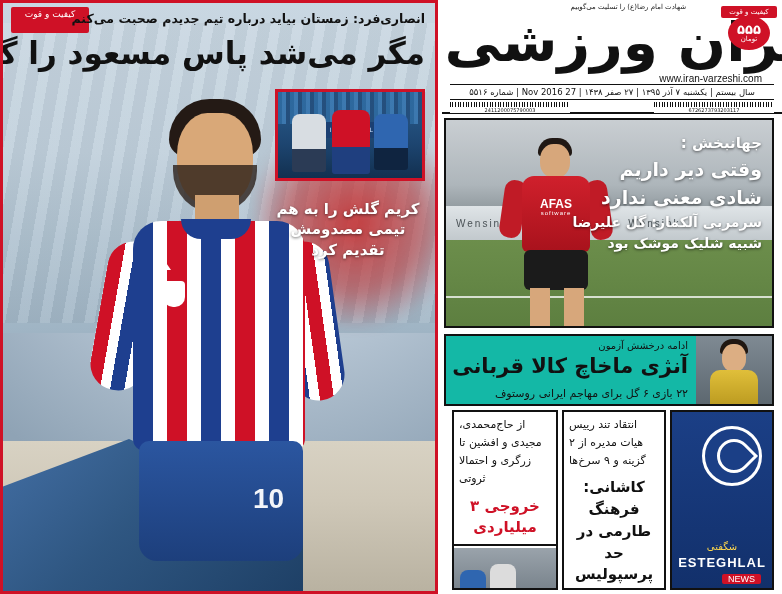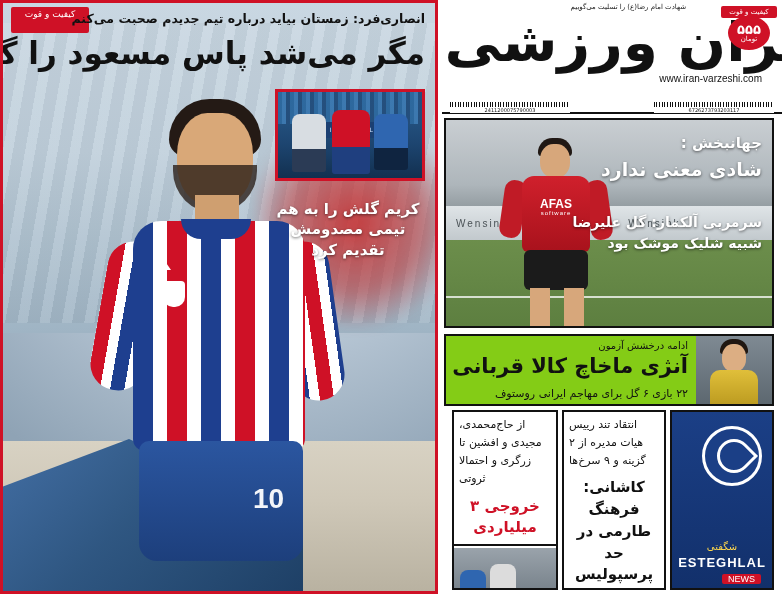--- a/index.html
+++ b/index.html
@@ -434,21 +434,21 @@
     white-space: nowrap;
   }
 
   
   .story3 {
     position: absolute;
     top: 334px; right: 8px;
     width: 330px; height: 72px;
     border: 2px solid #111;
     box-sizing: border-box;
-    background: #84cc16;
+    background: #14b8a6;
     overflow: hidden;
   }
   .s3-thumb {
     position: absolute;
     top: 0; right: 0;
     width: 76px; height: 68px;
     background: linear-gradient(180deg,#7f8a93 0%, #5d6870 100%);
     overflow: hidden;
   }
   .s3-thumb .t-head { position: absolute; top: 8px; right: 26px; width: 24px; height: 28px; border-radius: 45%; background:#dcae83; }
@@ -622,20 +622,21 @@
       <div class="ribbon">
         <span>کیفیت و قوت</span>
       </div>
       <div class="circle">
         <b>۵۵۵</b>
         <i>تومان</i>
       </div>
     </div>
 
     <div class="mast-site">www.iran-varzeshi.com</div>
+    <div class="mast-dateline">سال بیستم | یکشنبه ۷ آذر ۱۳۹۵ | ۲۷ صفر ۱۴۳۸ | 27 Nov 2016 | شماره ۵۵۱۶</div>
 
     <div class="mast-barcodes">
       <div class="barcode">
         <span>2411200075790003</span>
       </div>
       <div class="barcode">
         <span>6726273793203117</span>
       </div>
     </div>
   </div>
@@ -662,20 +663,21 @@
           <small>software</small>
         </div>
         <div class="s2-shorts"></div>
         <div class="s2-legL"></div>
         <div class="s2-legR"></div>
       </div>
     </div>
 
     <div class="s2-head1">
       <span>جهانبخش :</span>
+      <span class="big">وقتی دیر داریم</span>
       <span class="big">شادی معنی ندارد</span>
     </div>
 
     <div class="s2-head2">
       <div>سرمربی آلکمار: گل علیرضا</div>
       <div>شبیه شلیک موشک بود</div>
     </div>
   </div>
 
   <div class="story3">

